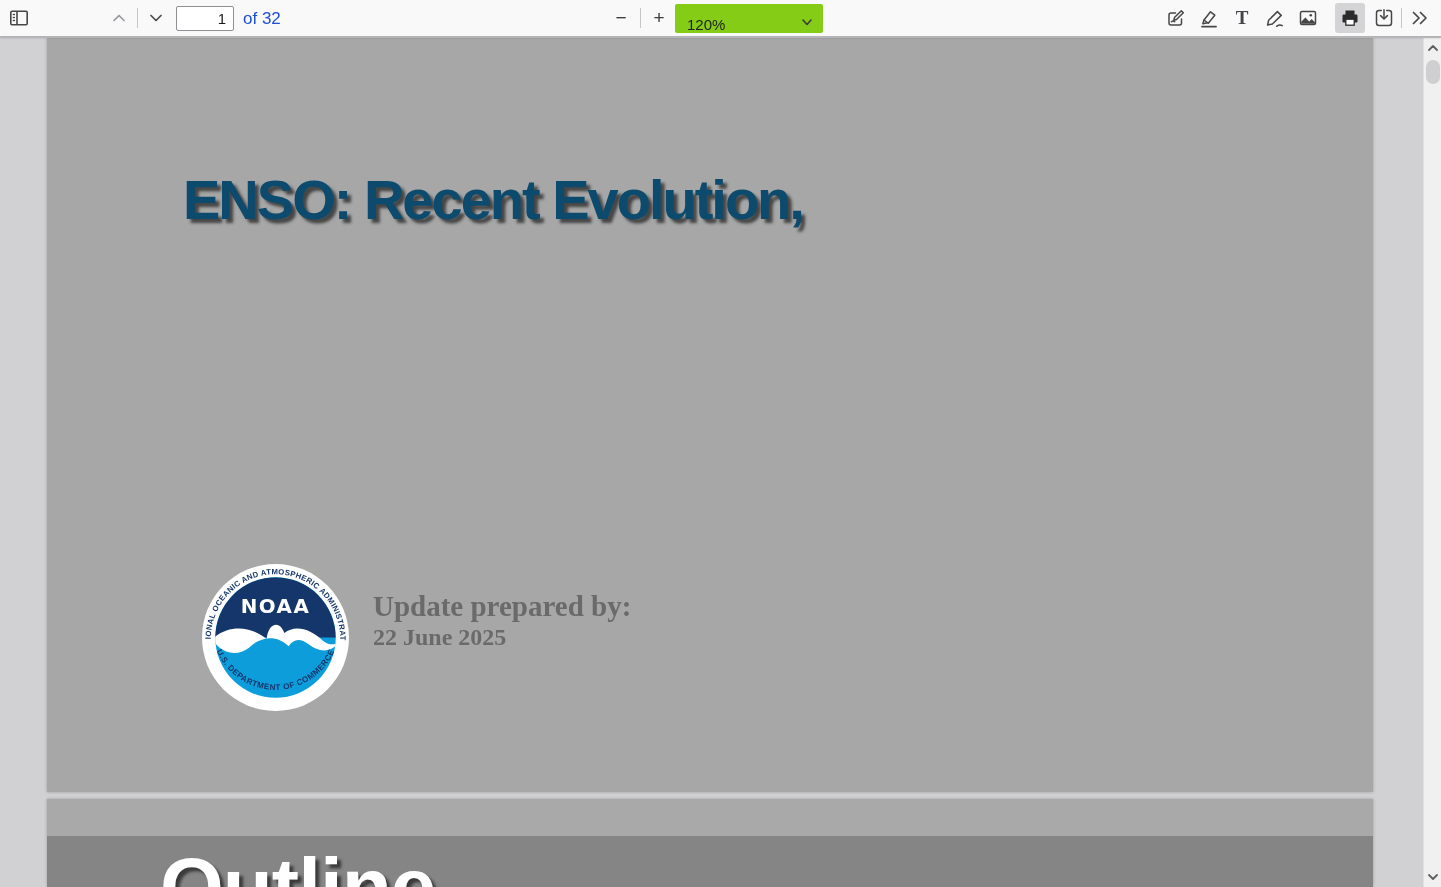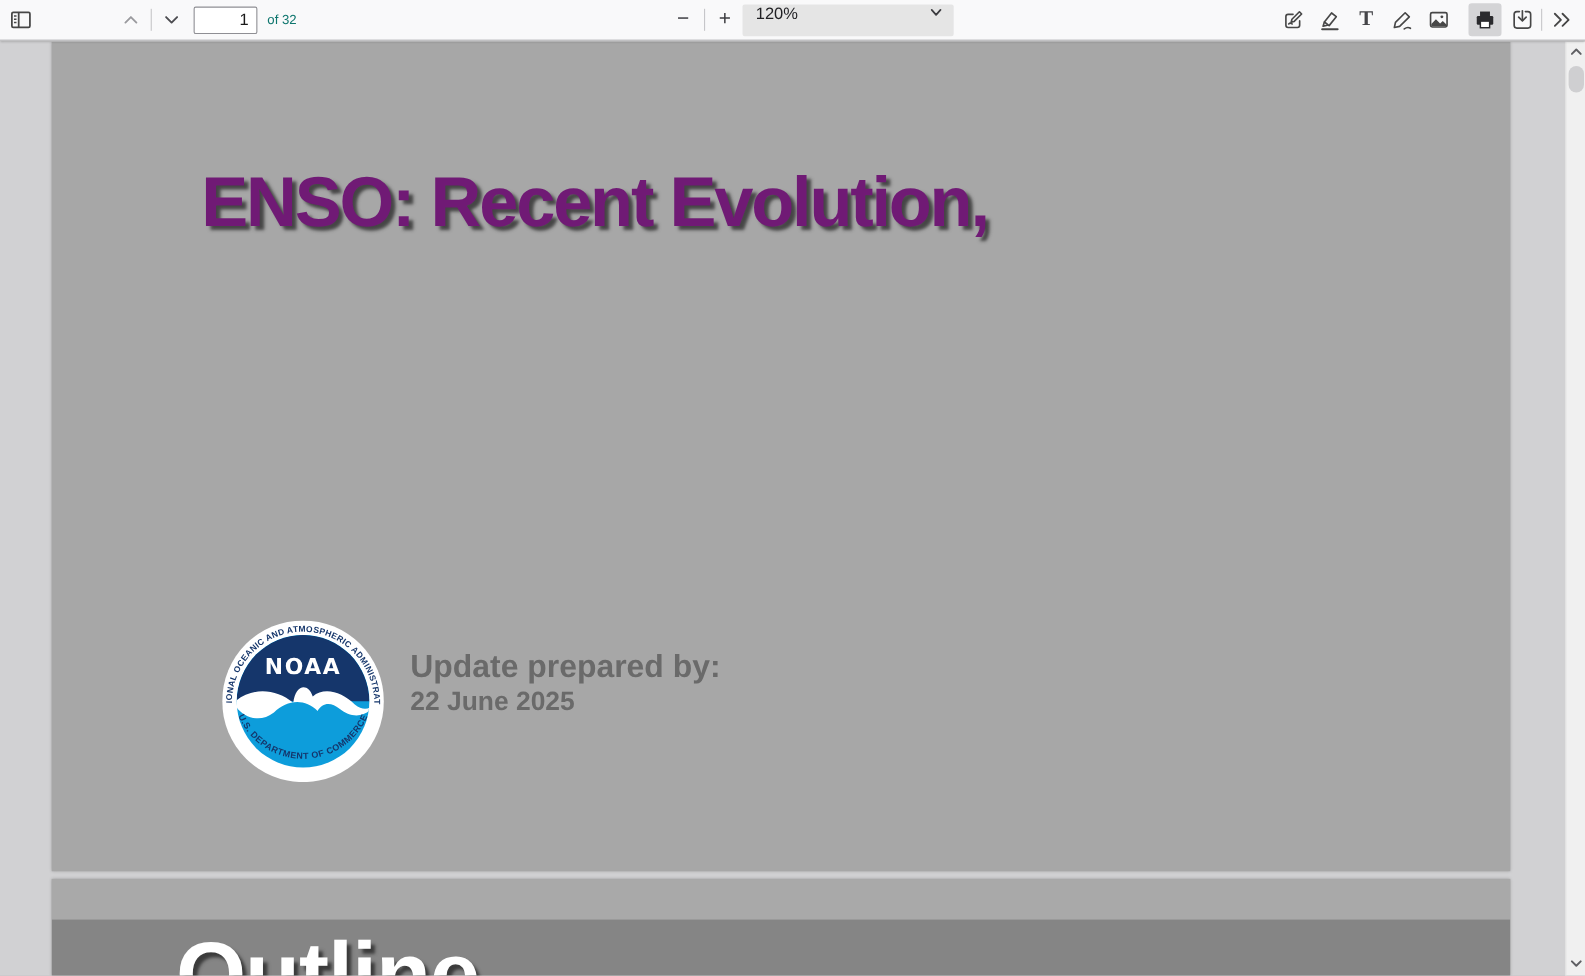--- a/index.html
+++ b/index.html
@@ -12,48 +12,48 @@
     background:#f9f9fa; border-bottom:1px solid #b3b3b6;
     box-shadow:0 1px 2px rgba(0,0,0,.18); z-index:30; }
   .tbtn { position:absolute; top:5px; width:26px; height:26px; display:flex;
     align-items:center; justify-content:center; border-radius:3px; cursor:pointer; }
   .tbtn svg { display:block; }
   .tdivider { position:absolute; top:8px; width:1px; height:20px; background:#c6c6c9; }
   .page-input { position:absolute; left:176px; top:6px; width:58px; height:25px;
     border:1px solid #8f8f94; border-radius:2px; background:#fff; text-align:right;
     padding-right:7px; font-size:15px; color:#1a1a1a; font-family:inherit; }
   .of-label { position:absolute; left:243px; top:0; height:37px; line-height:37px;
-    font-size:12px; color:#0f766e; }
-  .zoom-select { position:absolute; left:675px; top:4px; width:192px; height:29px;
-    background:#e5e5e5; border-radius:2px; display:flex; align-items:flex-start;
+    font-size:17px; color:#1d4ed8; }
+  .zoom-select { position:absolute; left:675px; top:4px; width:148px; height:29px;
+    background:#84cc16; border-radius:2px; display:flex; align-items:flex-end;
     cursor:pointer; }
   .zoom-select .zval { padding-left:12px; font-size:15px; color:#1f1f23; flex:1; }
   .zoom-select svg { margin-right:9px; }
   .glyph-btn { font-size:19px; color:#3c3c40; }
   .texttool { font-family:"Liberation Serif","DejaVu Serif",serif; font-size:19px;
     font-weight:bold; color:#454549; }
   .active-pill { background:#d4d4d6; width:30px; height:30px; top:3px; }
 
   
   .viewer { position:absolute; left:0; top:38px; width:1423px; height:849px;
     background:#d1d1d3; overflow:hidden; }
   .pdf-page { position:absolute; left:47px; width:1326px; background:#a7a7a7;
     box-shadow:0 0 3px rgba(0,0,0,.25); }
   .page1 { top:0; height:754px; }
   .page2 { top:761px; height:88px; overflow:hidden; }
   .page2 .band-top { position:absolute; left:0; top:0; width:100%; height:37px;
     background:#a9a9a9; }
   .page2 .band-title { position:absolute; left:0; top:37px; width:100%; height:51px;
     background:#858585; }
 
-  .slide-title { position:absolute; left:136px; top:100px; font-weight:bold;
-    font-size:64px; letter-spacing:-2px; line-height:91px; color:#701a75;
+  .slide-title { position:absolute; left:136px; top:116px; font-weight:bold;
+    font-size:56px; letter-spacing:-2px; line-height:91px; color:#0c4a6e;
     text-shadow:4px 4px 3px rgba(45,45,45,.8); white-space:pre; }
   .prepared { position:absolute; left:326px; top:551px; color:#6a6a6a;
-    font-weight:bold; line-height:29px; }
+    font-weight:bold; line-height:29px;font-family:Liberation Serif, serif; }
   .prepared .p-head { font-size:29px; line-height:34px; }
   .prepared .p-line { font-size:24px; }
   .noaa-logo { position:absolute; left:155px; top:526px; width:147px; height:147px; }
 
   .outline-title { position:absolute; left:113px; top:41px; font-weight:bold;
     font-size:82px; letter-spacing:-1px; color:#fff;
     text-shadow:4px 4px 3px rgba(40,40,40,.8); }
 
   
   .scrollbar { position:absolute; right:0; top:38px; width:18px; height:849px;

